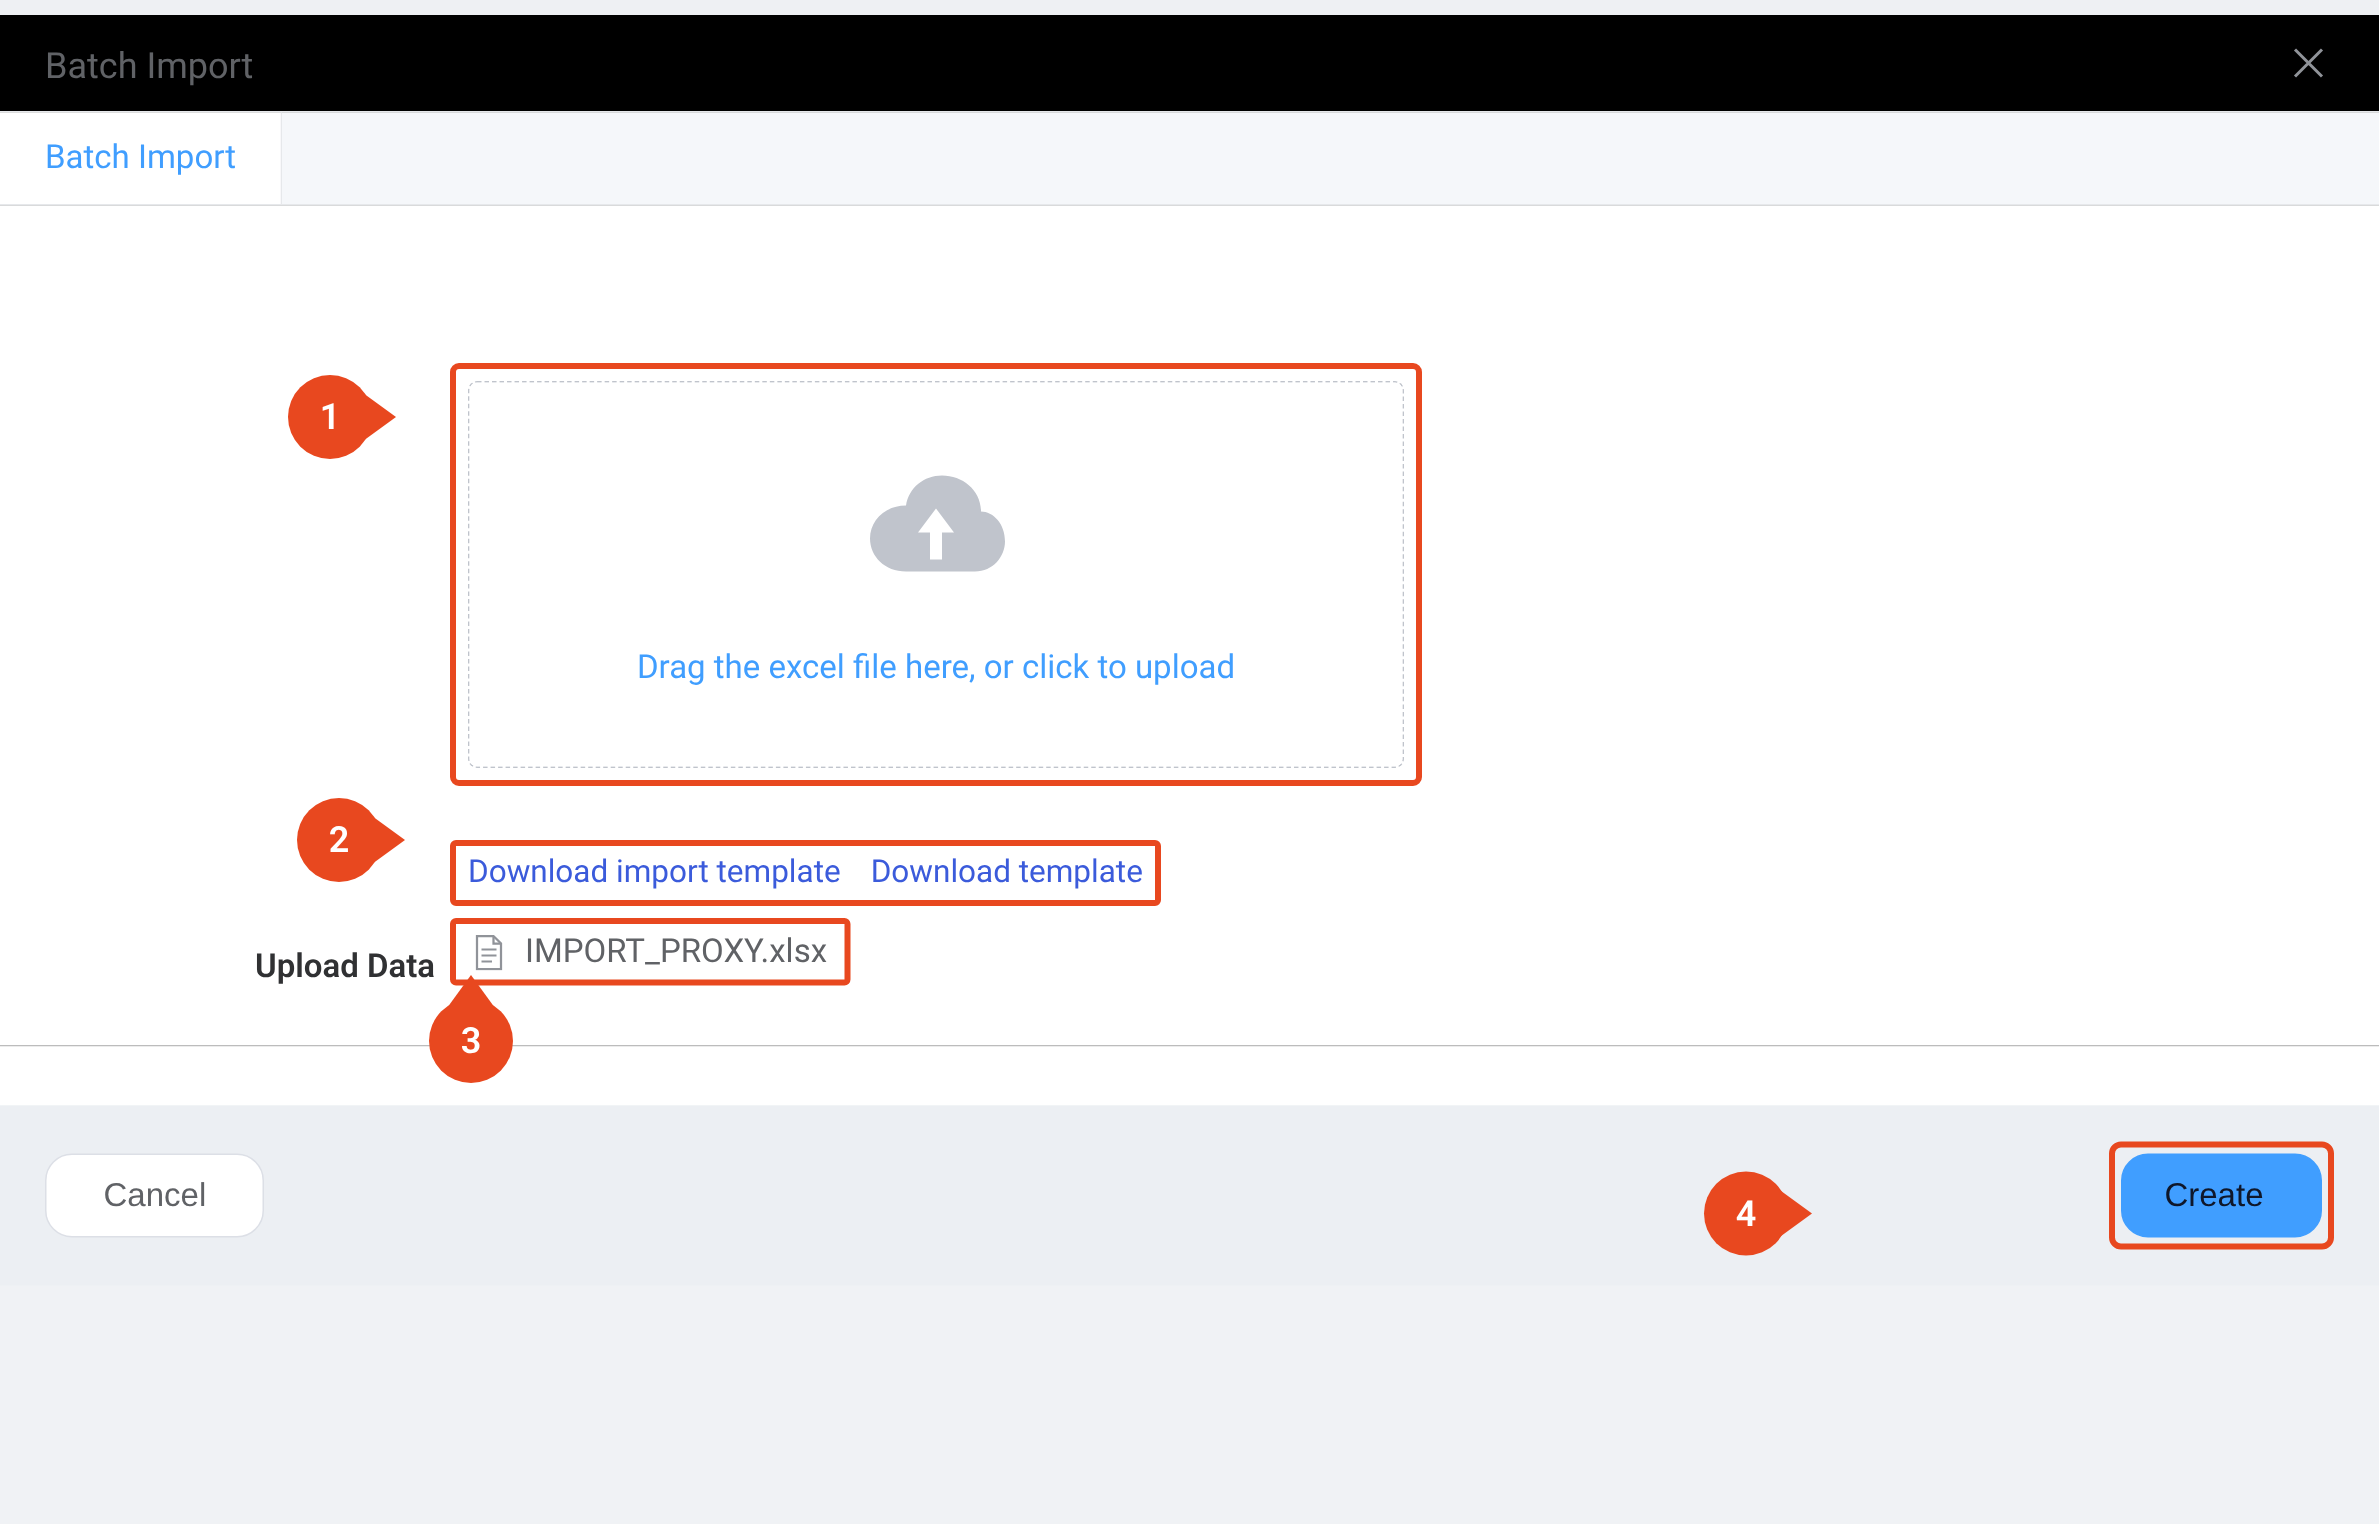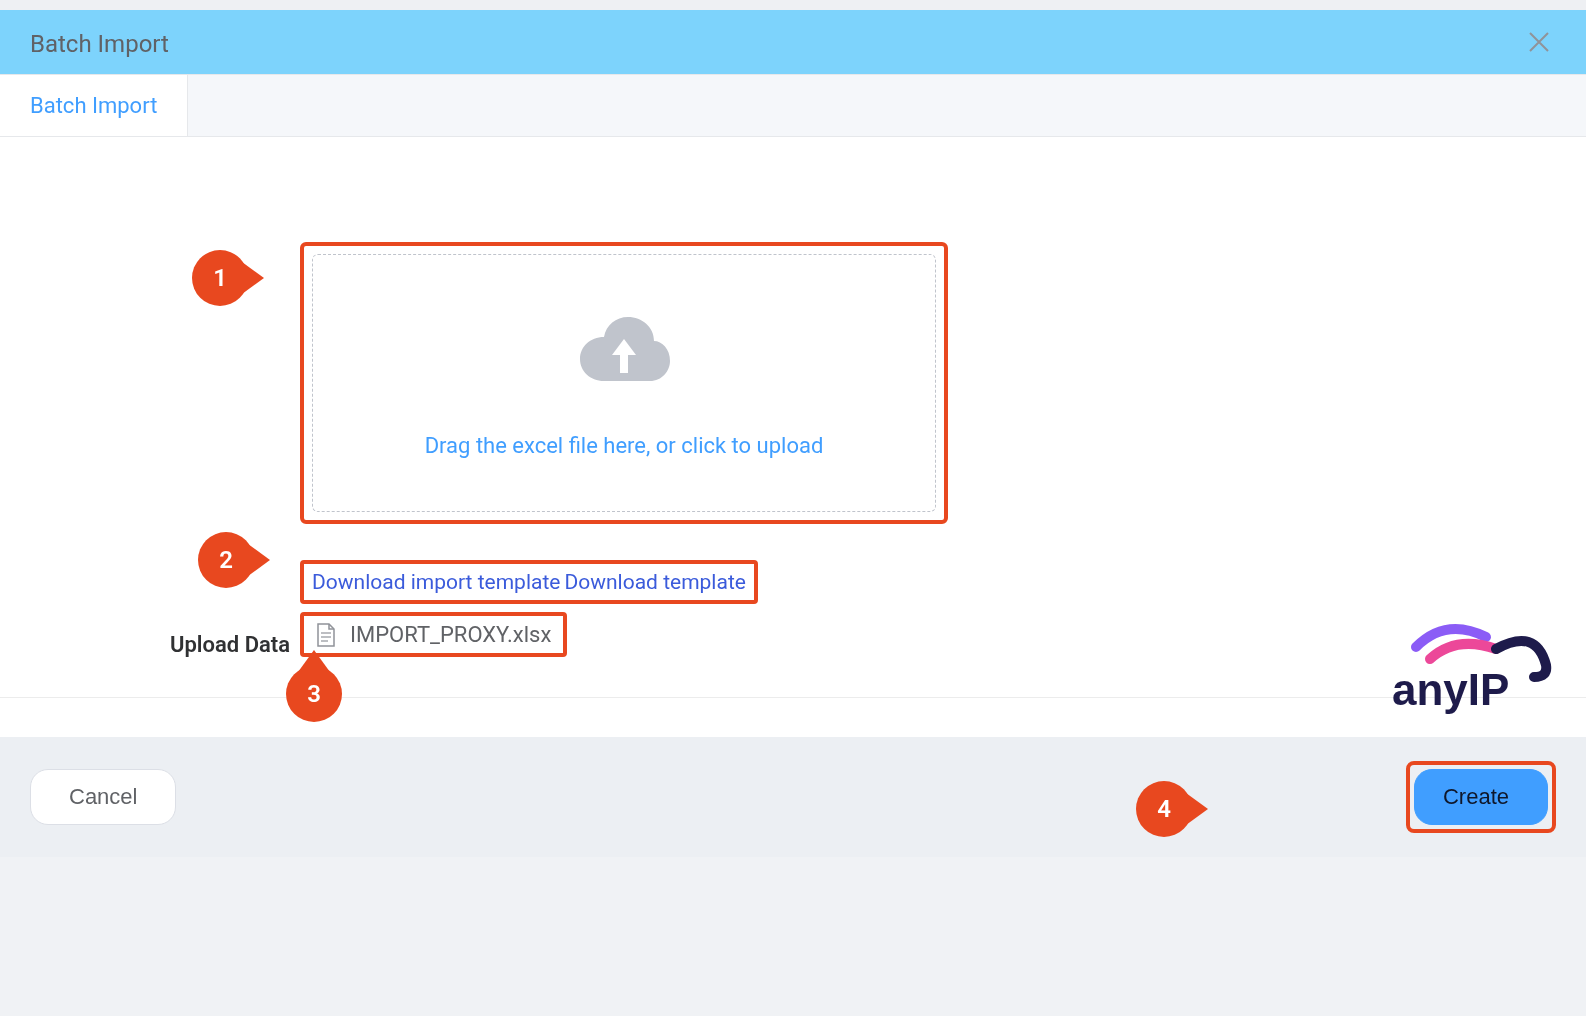--- a/index.html
+++ b/index.html
@@ -9,21 +9,21 @@
       width: 1586px;
       height: 1016px;
       overflow: hidden;
       position: relative;
     }
     .top-bar {
       height: 10px;
       background: #eef0f3;
     }
     .dialog {
-      background: #7dd3fc;
+      background: #000000;
       position: relative;
     }
     .dialog-header {
       display: flex;
       justify-content: space-between;
       align-items: center;
       padding: 18px 30px 14px 30px;
       border-bottom: 1px solid #e6e8eb;
     }
     .dialog-title {
@@ -141,21 +141,21 @@
     .callout-1 { top: 250px; left: 192px; }
     .callout-2 { top: 532px; left: 198px; }
     .callout-3 { top: 666px; left: 286px; }
     .callout-4 { top: 781px; left: 1136px; }
     .links-box {
       border: 4px solid #e8481f;
       border-radius: 4px;
       padding: 6px 8px;
       margin-top: 36px;
       display: inline-flex;
-      gap: 4px;
+      gap: 20px;
     }
     .link {
       font-size: 21px;
       color: #3b5bdb;
       cursor: pointer;
     }
     .file-box {
       border: 4px solid #e8481f;
       border-radius: 4px;
       padding: 6px 12px;
@@ -260,28 +260,20 @@
           <path d="M2 1 L13 1 L18 6 L18 23 L2 23 Z" fill="none" stroke="#909399" stroke-width="1.5"></path>
           <path d="M13 1 L13 6 L18 6" fill="none" stroke="#909399" stroke-width="1.5"></path>
           <line x1="5" y1="10" x2="15" y2="10" stroke="#909399" stroke-width="1.2"></line>
           <line x1="5" y1="14" x2="15" y2="14" stroke="#909399" stroke-width="1.2"></line>
           <line x1="5" y1="18" x2="12" y2="18" stroke="#909399" stroke-width="1.2"></line>
         </svg>
         <span class="file-name">IMPORT_PROXY.xlsx</span>
       </div>
     </div>
 
-    <div class="logo-area">
-      <svg viewBox="0 0 176 110">
-        <path d="M30 40 Q60 10 100 30" fill="none" stroke="#8b5cf6" stroke-width="10" stroke-linecap="round"></path>
-        <path d="M44 52 Q70 28 110 42" fill="none" stroke="#ec4899" stroke-width="10" stroke-linecap="round"></path>
-        <path d="M110 42 Q150 20 160 58 Q162 70 148 70" fill="none" stroke="#1e1b4b" stroke-width="10" stroke-linecap="round"></path>
-        <text x="6" y="98" font-size="44" font-weight="700" fill="#1e1b4b" font-family="Arial">anyIP</text>
-      </svg>
-    </div>
   </div>
 </div>
 
 <div class="separator"></div>
 
 <div class="footer">
   <button class="btn btn-cancel">Cancel</button>
   <div class="btn-create-wrap">
     <button class="btn btn-create">Create</button>
   </div>

